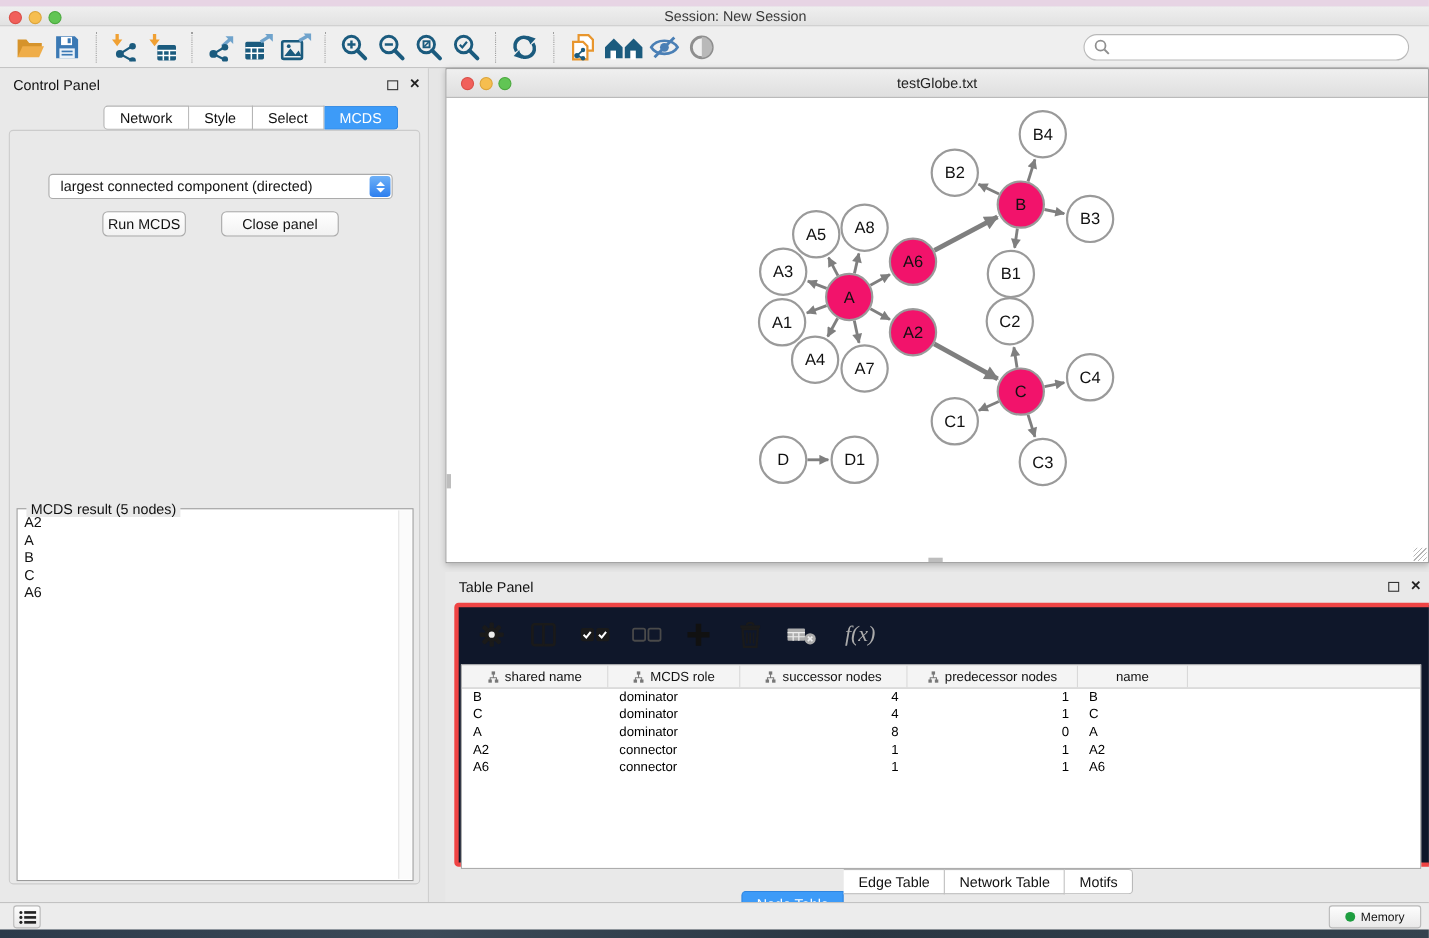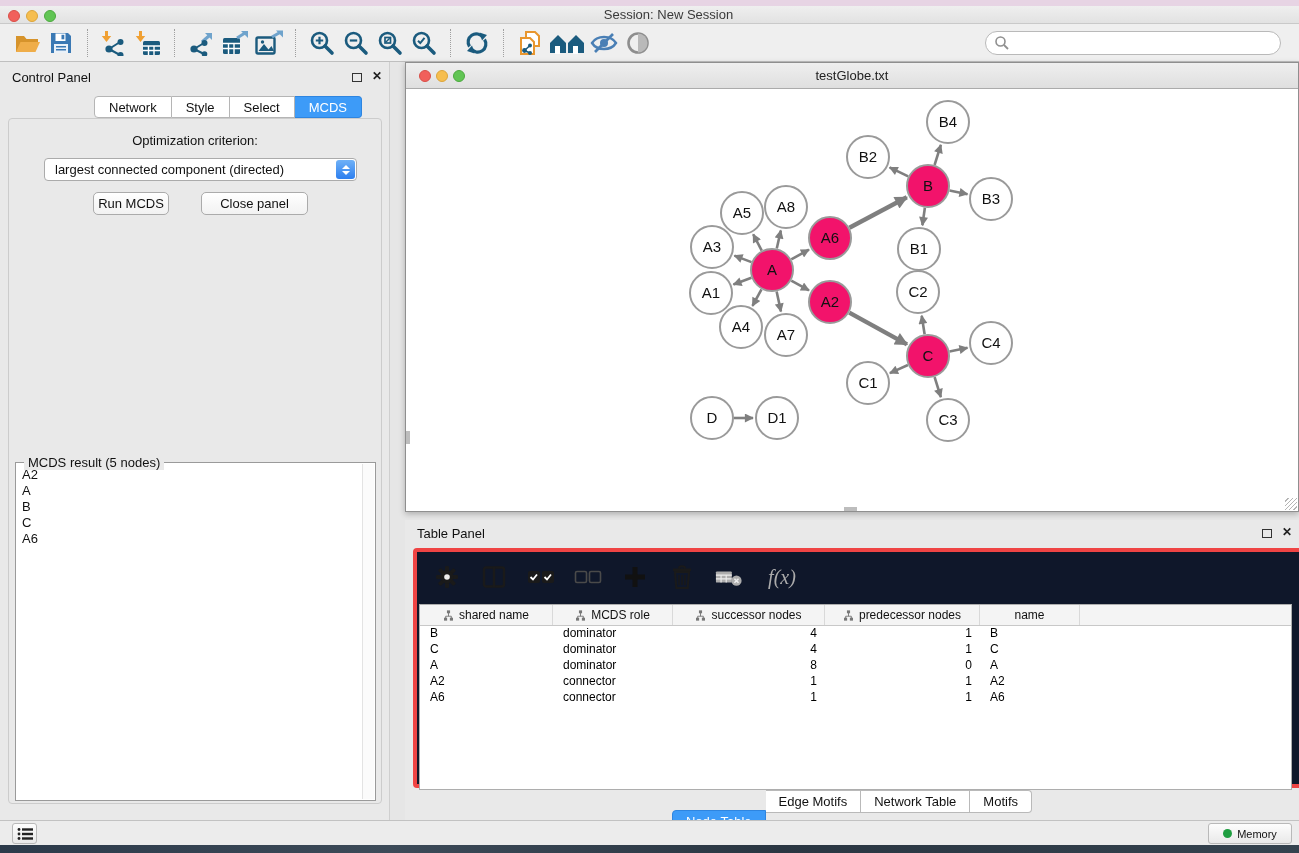--- a/index.html
+++ b/index.html
@@ -257,21 +257,20 @@
     <span class="float-icon" style="left:352px"></span>
     <span class="close-icon" style="left:372px">✕</span>
   </div>
   <div id="cp-tabs">
       <div class="cp-tab">Network</div>
       <div class="cp-tab">Style</div>
       <div class="cp-tab">Select</div>
       <div class="cp-tab active">MCDS</div>
     </div>
   <div id="cp-content">
-    <div id="opt-label">Optimization criterion:</div>
     <div id="criterion">
       <span>largest connected component (directed)</span>
       <span class="stepper">
           <span class="chev up"></span>
           <span class="chev down"></span>
         </span>
     </div>
     <button class="cp-btn" id="run-btn">Run MCDS</button>
     <button class="cp-btn" id="closep-btn">Close panel</button>
     <div id="mcds-group">
@@ -515,21 +514,21 @@
             <div class="td" style="width: 120px;">connector</div>
             <div class="td num" style="width: 152px;">1</div>
             <div class="td num" style="width: 155px;">1</div>
             <div class="td" style="width: 100px;">A6</div>
           </div>
         </div>
     </div>
   </div>
   <div id="tbl-tabs">
       <div class="tp-tab active">Node Table</div>
-      <div class="tp-tab">Edge Motifs</div>
+      <div class="tp-tab">Edge Table</div>
       <div class="tp-tab">Network Table</div>
       <div class="tp-tab">Motifs</div>
     </div>
 </div>
 
 <div id="status-bar" class="abs">
   <button class="sb-btn" id="list-btn">
     <svg width="16" height="14" viewBox="0 0 16 14">
         <circle cx="2" cy="2.5" r="1.4" fill="#222"></circle>
         <circle cx="2" cy="7" r="1.4" fill="#222"></circle>

